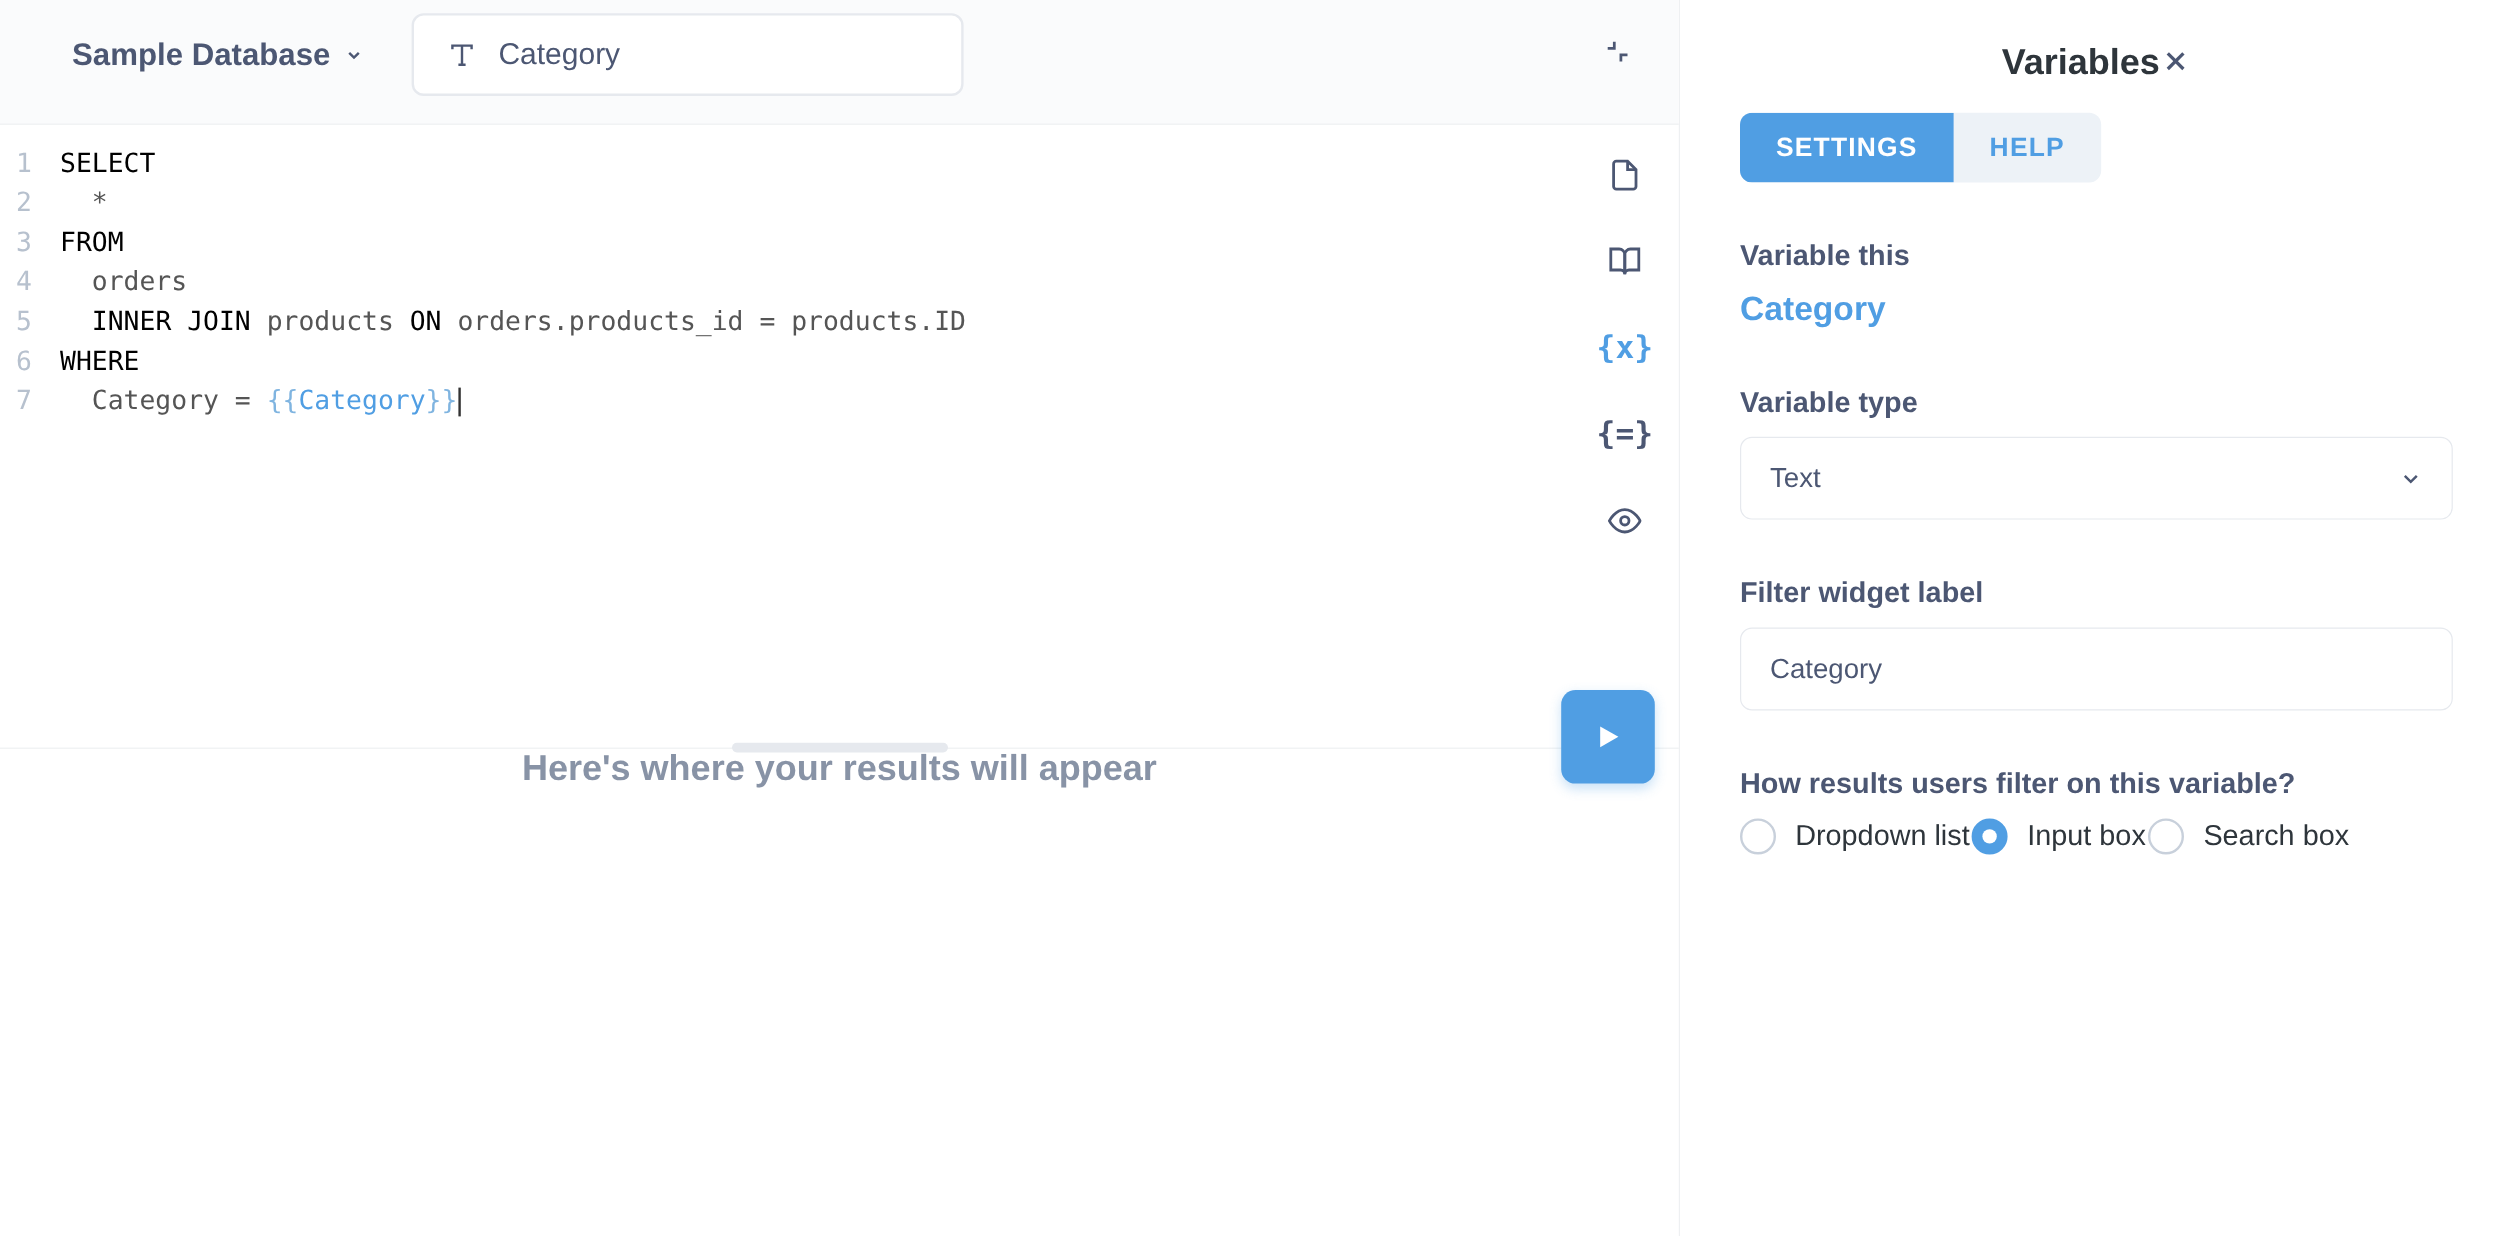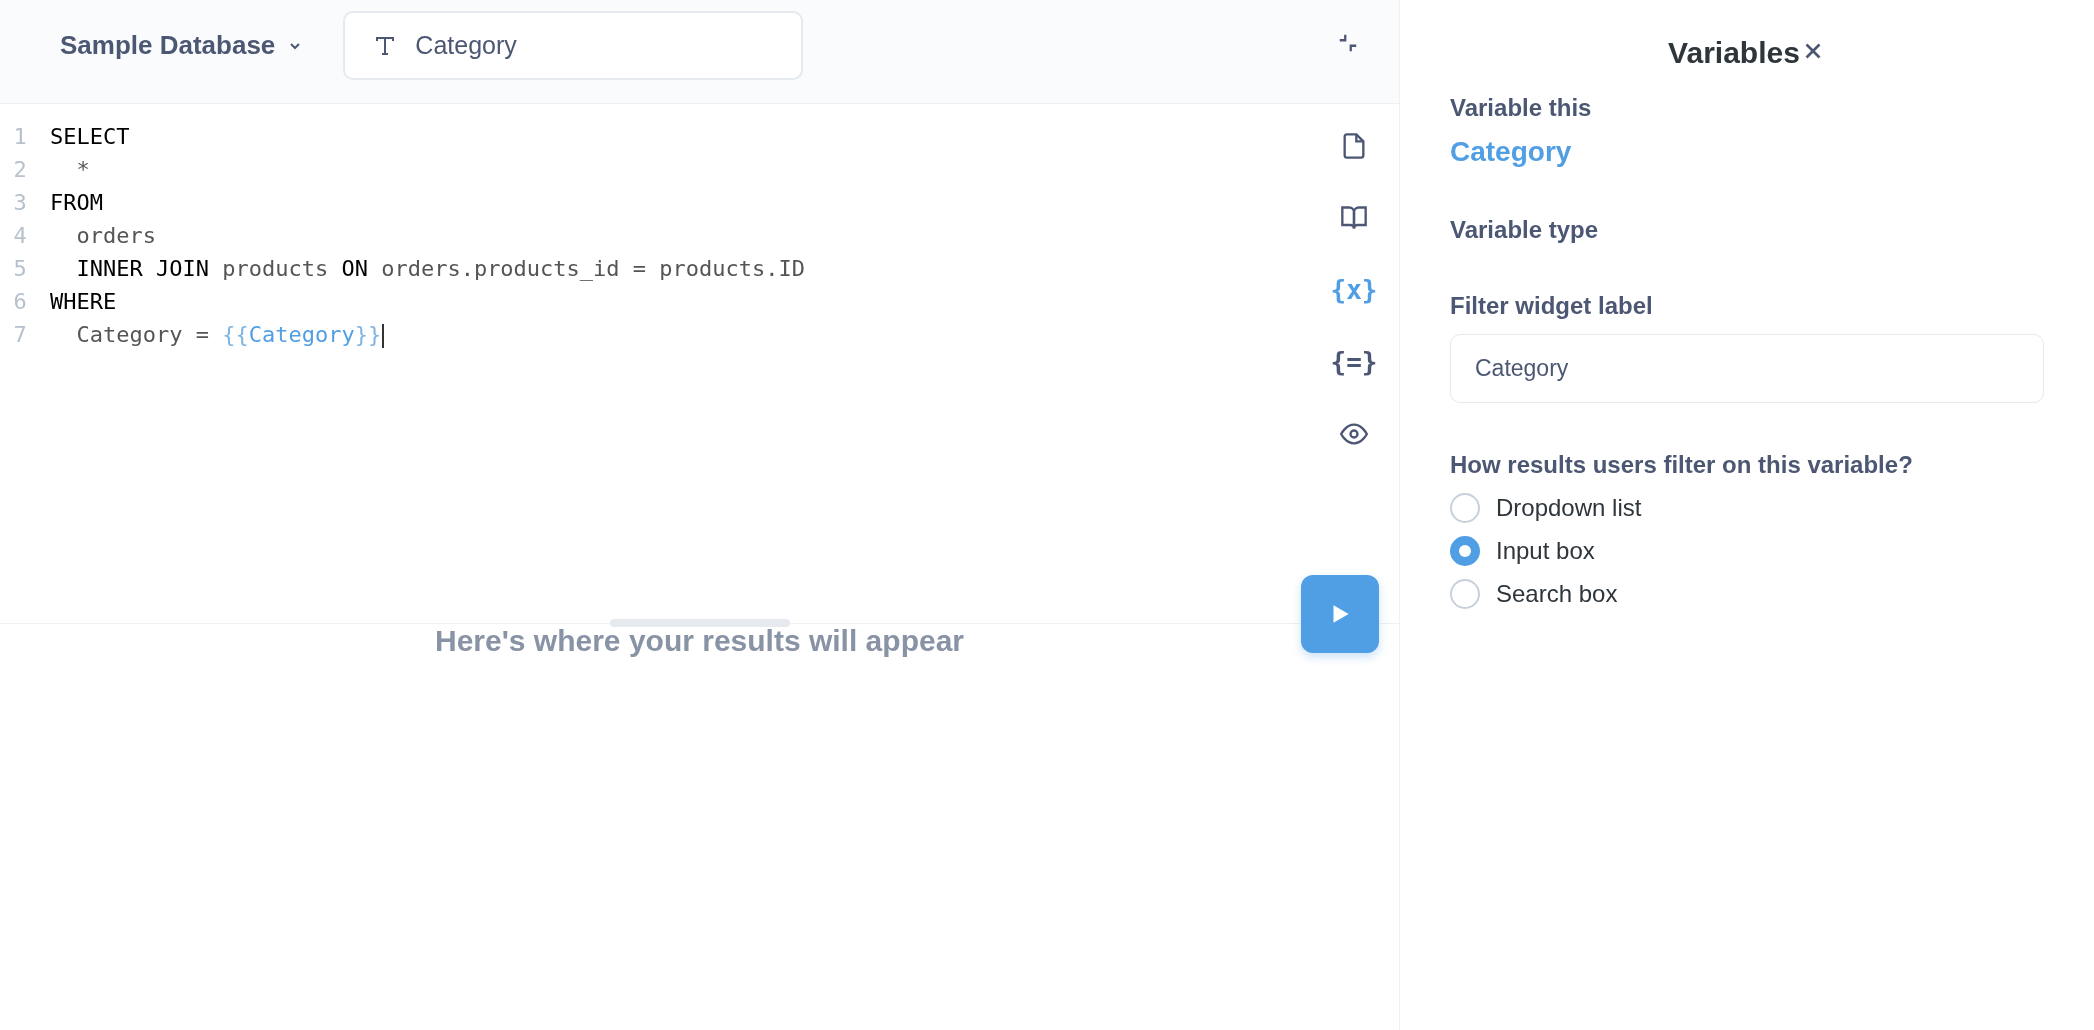--- a/index.html
+++ b/index.html
@@ -206,21 +206,21 @@
     color: #4C5773;
     background: #fff;
     display: flex;
     align-items: center;
     justify-content: space-between;
     cursor: pointer;
   }
   .text-input { cursor: text; }
   .select svg { width: 20px; height: 20px; }
 
-  .radio-group { display: flex; flex-direction: column; gap: 13px; }
+  .radio-group { display: flex; flex-direction: row; gap: 2px; }
   .radio {
     display: flex;
     align-items: center;
     gap: 16px;
     cursor: pointer;
     font-size: 24px;
     color: #2e353b;
   }
   .radio-circle {
     width: 30px; height: 30px;
@@ -333,28 +333,38 @@
     <div class="sb-header">
       <div class="sb-title">Variables</div>
       <div class="close-btn">
         <svg viewBox="0 0 24 24" fill="none" stroke="currentColor" stroke-width="2.5">
             <line x1="18" y1="6" x2="6" y2="18"></line>
             <line x1="6" y1="6" x2="18" y2="18"></line>
           </svg>
       </div>
     </div>
 
+    <div class="tabs">
+      <div class="tab active">SETTINGS</div>
+      <div class="tab">HELP</div>
+    </div>
 
     <div class="field">
       <div class="field-label">Variable this</div>
       <div class="field-value-link">Category</div>
     </div>
 
     <div class="field">
       <div class="field-label">Variable type</div>
+      <div class="select">
+        <span>Text</span>
+        <svg viewBox="0 0 24 24" fill="none" stroke="currentColor" stroke-width="2.5">
+            <polyline points="6 9 12 15 18 9"></polyline>
+          </svg>
+      </div>
     </div>
 
     <div class="field">
       <div class="field-label">Filter widget label</div>
       <div class="text-input">
         <span>Category</span>
       </div>
     </div>
 
     <div class="field">

